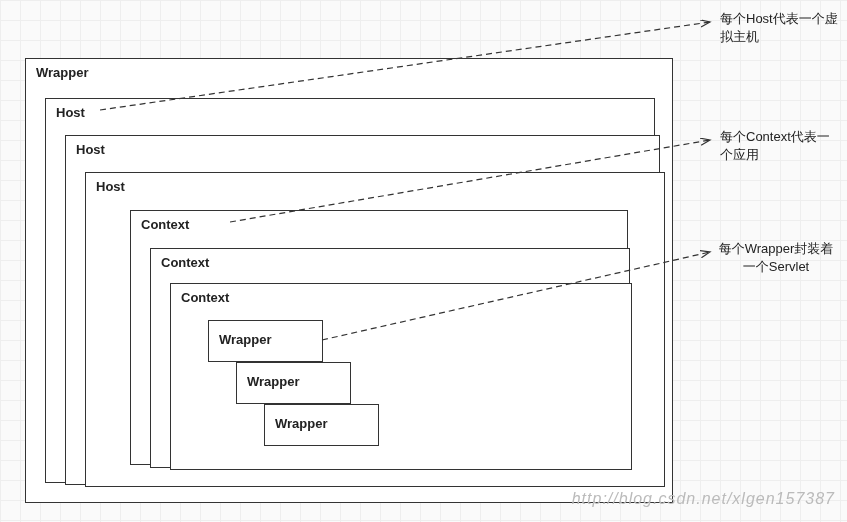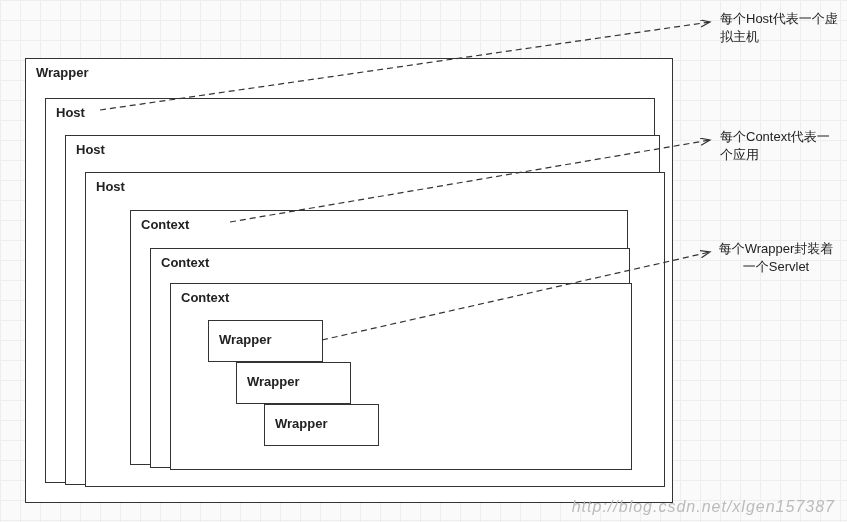--- a/index.html
+++ b/index.html
@@ -25,21 +25,21 @@
   }
   .annotation {
     position: absolute;
     font-weight: normal;
     font-size: 13px;
     width: 120px;
     line-height: 1.4;
   }
   .watermark {
     position: absolute;
-    bottom: 6px;
+    bottom: 14px;
     right: 12px;
     font-style: italic;
     font-weight: normal;
     color: #bbb;
     font-size: 16px;
     letter-spacing: 1px;
   }
   svg.lines {
     position: absolute;
     top: 0; left: 0;

